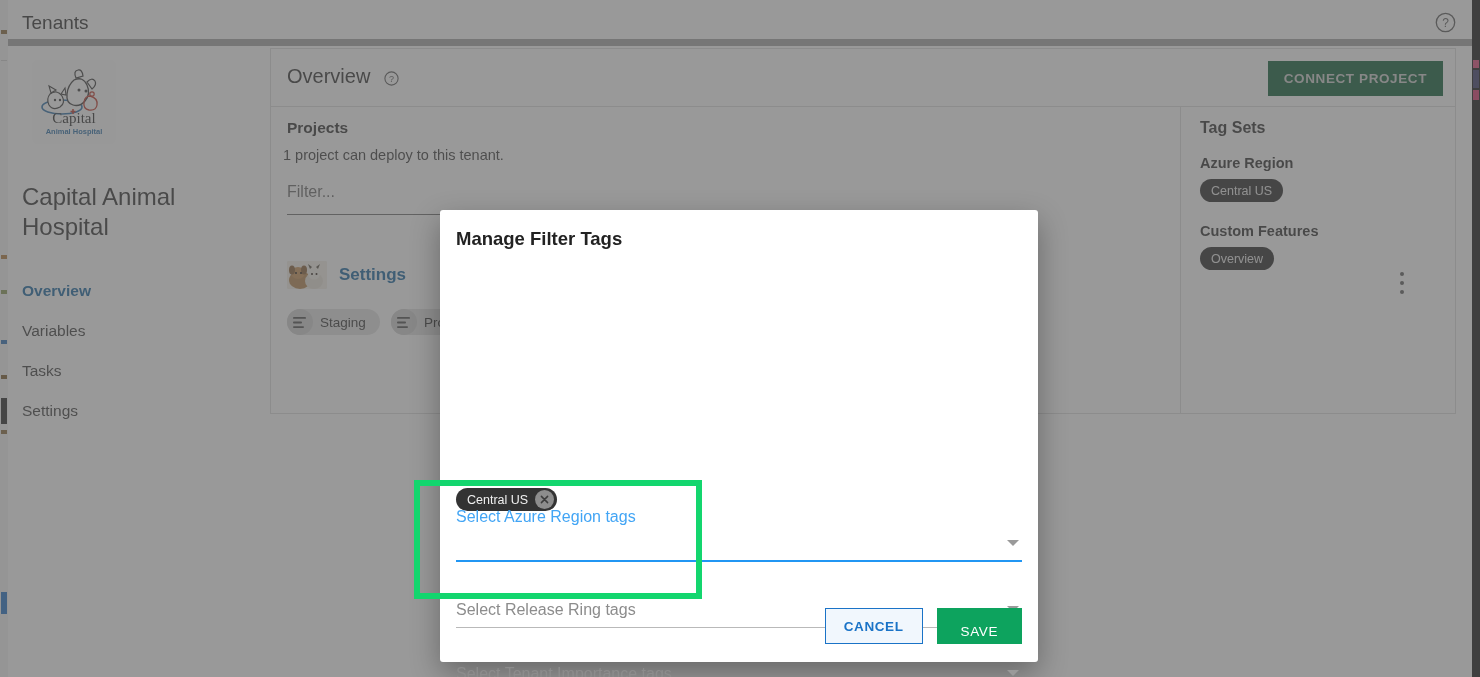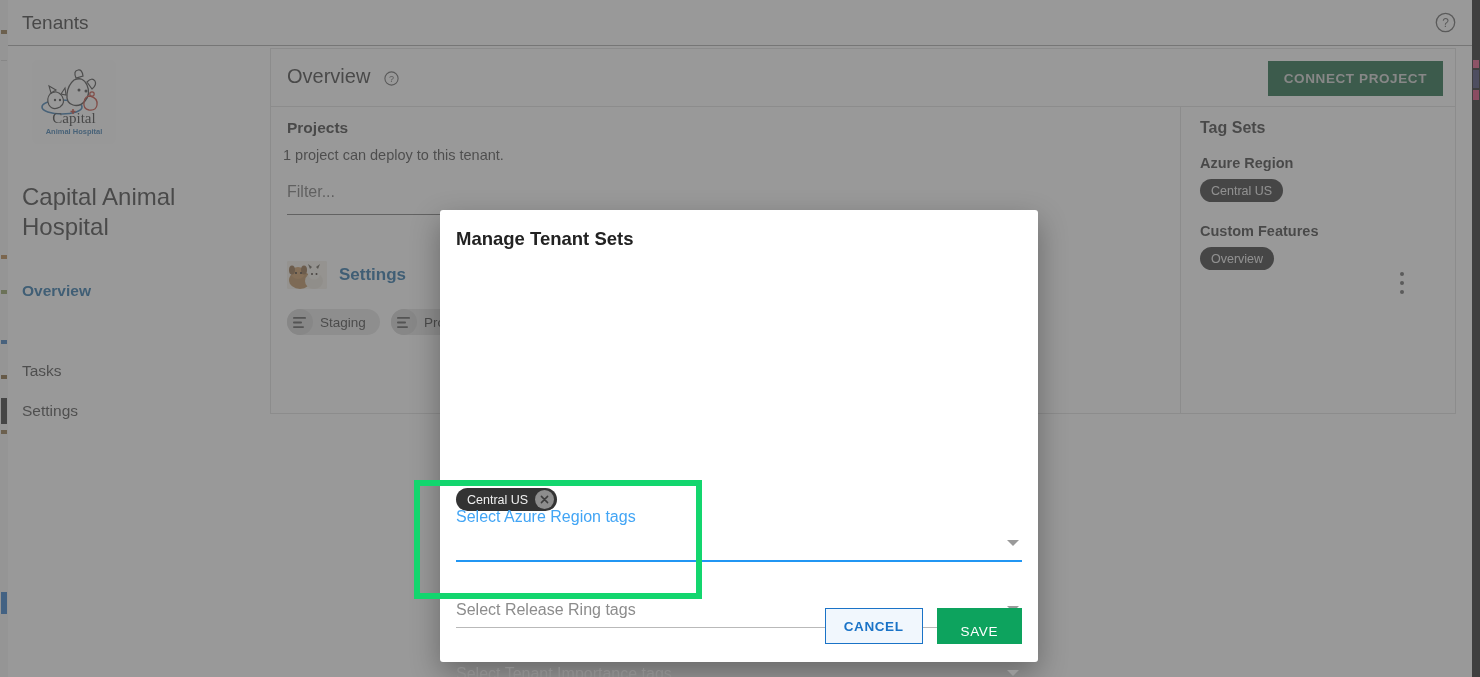--- a/index.html
+++ b/index.html
@@ -17,21 +17,21 @@
   }
   .edge-sliver.left { left: 0; background: #f4f4f4; }
   .edge-sliver.right { right: 0; background: #141414; }
   .sliver-dot { position: absolute; left: 1px; width: 6px; height: 4px; }
 
   
   .app { position: absolute; left: 8px; top: 0; width: 1464px; height: 677px; background: #fff; }
 
   .topbar {
     position: absolute; left: 0; top: 0; width: 1464px; height: 46px;
-    border-bottom: 1px solid #a3a3a3; background: #fff;
+    border-bottom: 7px solid #a3a3a3; background: #fff;
   }
   .topbar-title {
     position: absolute; left: 14px; top: 12px;
     font-size: 19px; color: #2b2b2b;
   }
   .help-top {
     position: absolute; right: 16px; top: 12px;
     width: 21px; height: 21px;
   }
 
@@ -231,20 +231,21 @@
           <path d="M58 36 q8 2 7 9 q-1 6 -8 5 q-6 -1 -5 -8 q1 -6 6 -6 z" fill="none" stroke="#c0392b" stroke-width="1.3"></path>
           <circle cx="60" cy="34" r="2.2" fill="none" stroke="#c0392b" stroke-width="1.2"></circle>
           <text x="42" y="63" font-size="15" fill="#2b2b2b" text-anchor="middle" font-family="Liberation Serif, serif">Capital</text>
           <path d="M41 49 v5 M38.5 51.5 h5" stroke="#c0392b" stroke-width="1.6"></path>
           <text x="42" y="74" font-size="7.5" fill="#2a6fa8" text-anchor="middle" font-weight="bold" font-family="Liberation Sans, sans-serif">Animal Hospital</text>
         </svg>
       </div>
       <div class="tenant-name">Capital Animal Hospital</div>
 
       <div class="nav-item active" style="top:236px;">Overview</div>
+      <div class="nav-item" style="top:276px;">Variables</div>
       <div class="nav-item" style="top:356px;">Settings</div>
       <div class="nav-item" style="top:316px;">Tasks</div>
     </div>
 
     <div class="content-card">
       <div class="card-head">
         <div class="card-head-title">Overview</div>
         <div class="head-help">
           <svg width="15" height="15" viewBox="0 0 15 15">
             <circle cx="7.5" cy="7.5" r="6.6" fill="none" stroke="#595959" stroke-width="1.1"></circle>
@@ -323,21 +324,21 @@
           <div class="ts-chip" style="top:140px;">Overview</div>
 
         </div>
       </div>
     </div>
   </div>
 
   <div class="scrim"></div>
 
   <div class="modal">
-    <div class="modal-title">Manage Tenant Sets</div>
+    <div class="modal-title">Manage Filter Tags</div>
 
     <div class="field" style="top:272px; height:52px;">
       <div class="tag-chip" style="top:6px;">
         <span>Central US</span>
         <span class="chip-x">
           <svg width="11" height="11" viewBox="0 0 11 11">
             <path d="M2.4 2.4 L8.6 8.6 M8.6 2.4 L2.4 8.6" stroke="#3d3d3d" stroke-width="1.5" stroke-linecap="round"></path>
           </svg>
         </span>
       </div>

